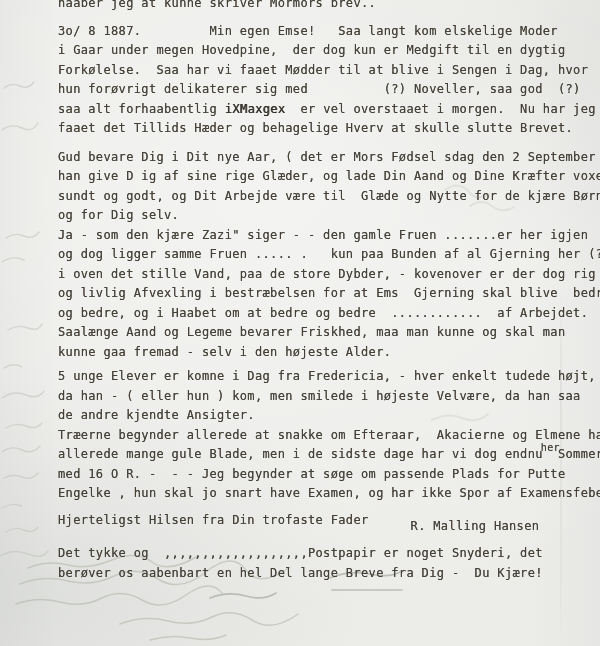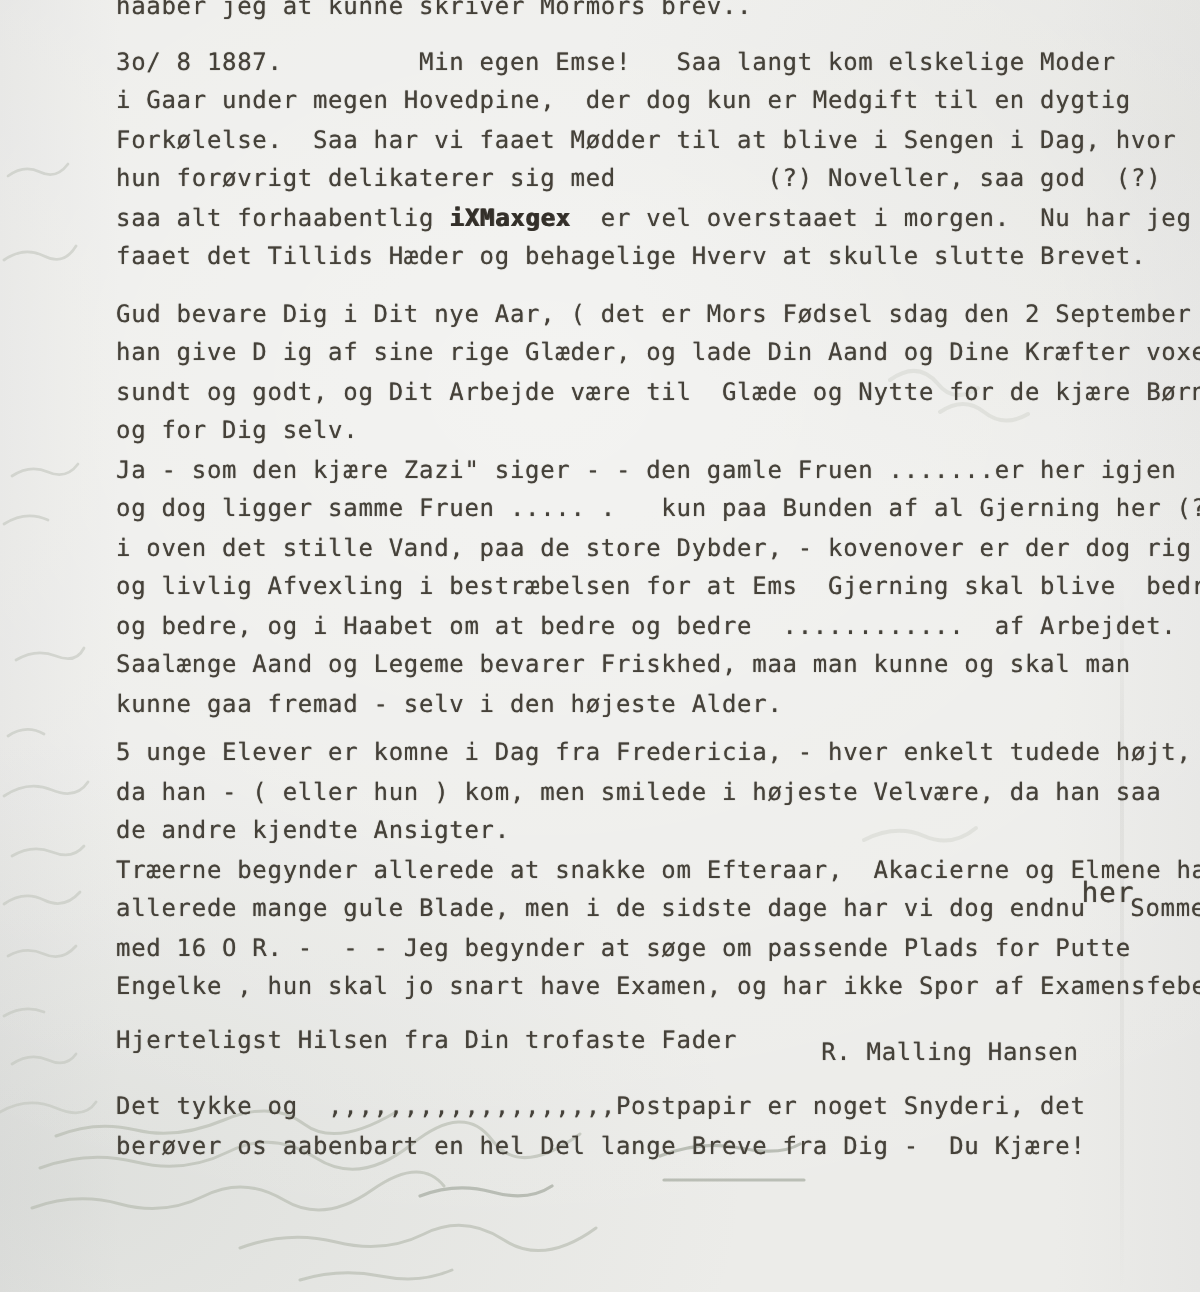--- a/index.html
+++ b/index.html
@@ -18,22 +18,22 @@
     position:absolute;z-index:2;left:560px;top:290px;width:2px;height:356px;
     background:linear-gradient(rgba(110,110,105,0), rgba(110,110,105,.09) 25%, rgba(110,110,105,.05) 80%, rgba(110,110,105,0));
   }
   .letter{
     position:absolute;z-index:3;left:58px;top:-6px;
     white-space:pre;font-size:12px;letter-spacing:.35px;line-height:19.5px;
     color:#454139;text-shadow:0 0 .5px rgba(74,69,60,.75);
   }
   .para{margin:0;}
   .line{height:19.5px;}
-  .b{font-weight:bold;color:#332f29;text-shadow:.6px 0 0 rgba(51,47,41,.9);}
-  .sup{position:relative;top:-7px;font-size:14px;margin:0 -2px;}
+  .b{font-weight:normal;color:#332f29;text-shadow:.6px 0 0 rgba(51,47,41,.9);}
+  .sup{position:relative;top:-7px;font-size:10px;margin:0 -2px;}
   .sig{display:inline-block;margin-left:14px;transform:translateY(6px);padding-left:28px;}
 </style>
 </head>
 <body>
 
 <div class="page">
 
   <svg class="bleed" width="600" height="646" viewBox="0 0 600 646">
     <g fill="none" stroke="#bfc3ba" stroke-width="1.4" stroke-linecap="round" opacity=".55">
       <path d="M4,88 q8,-6 16,-2 t14,-4"></path>

